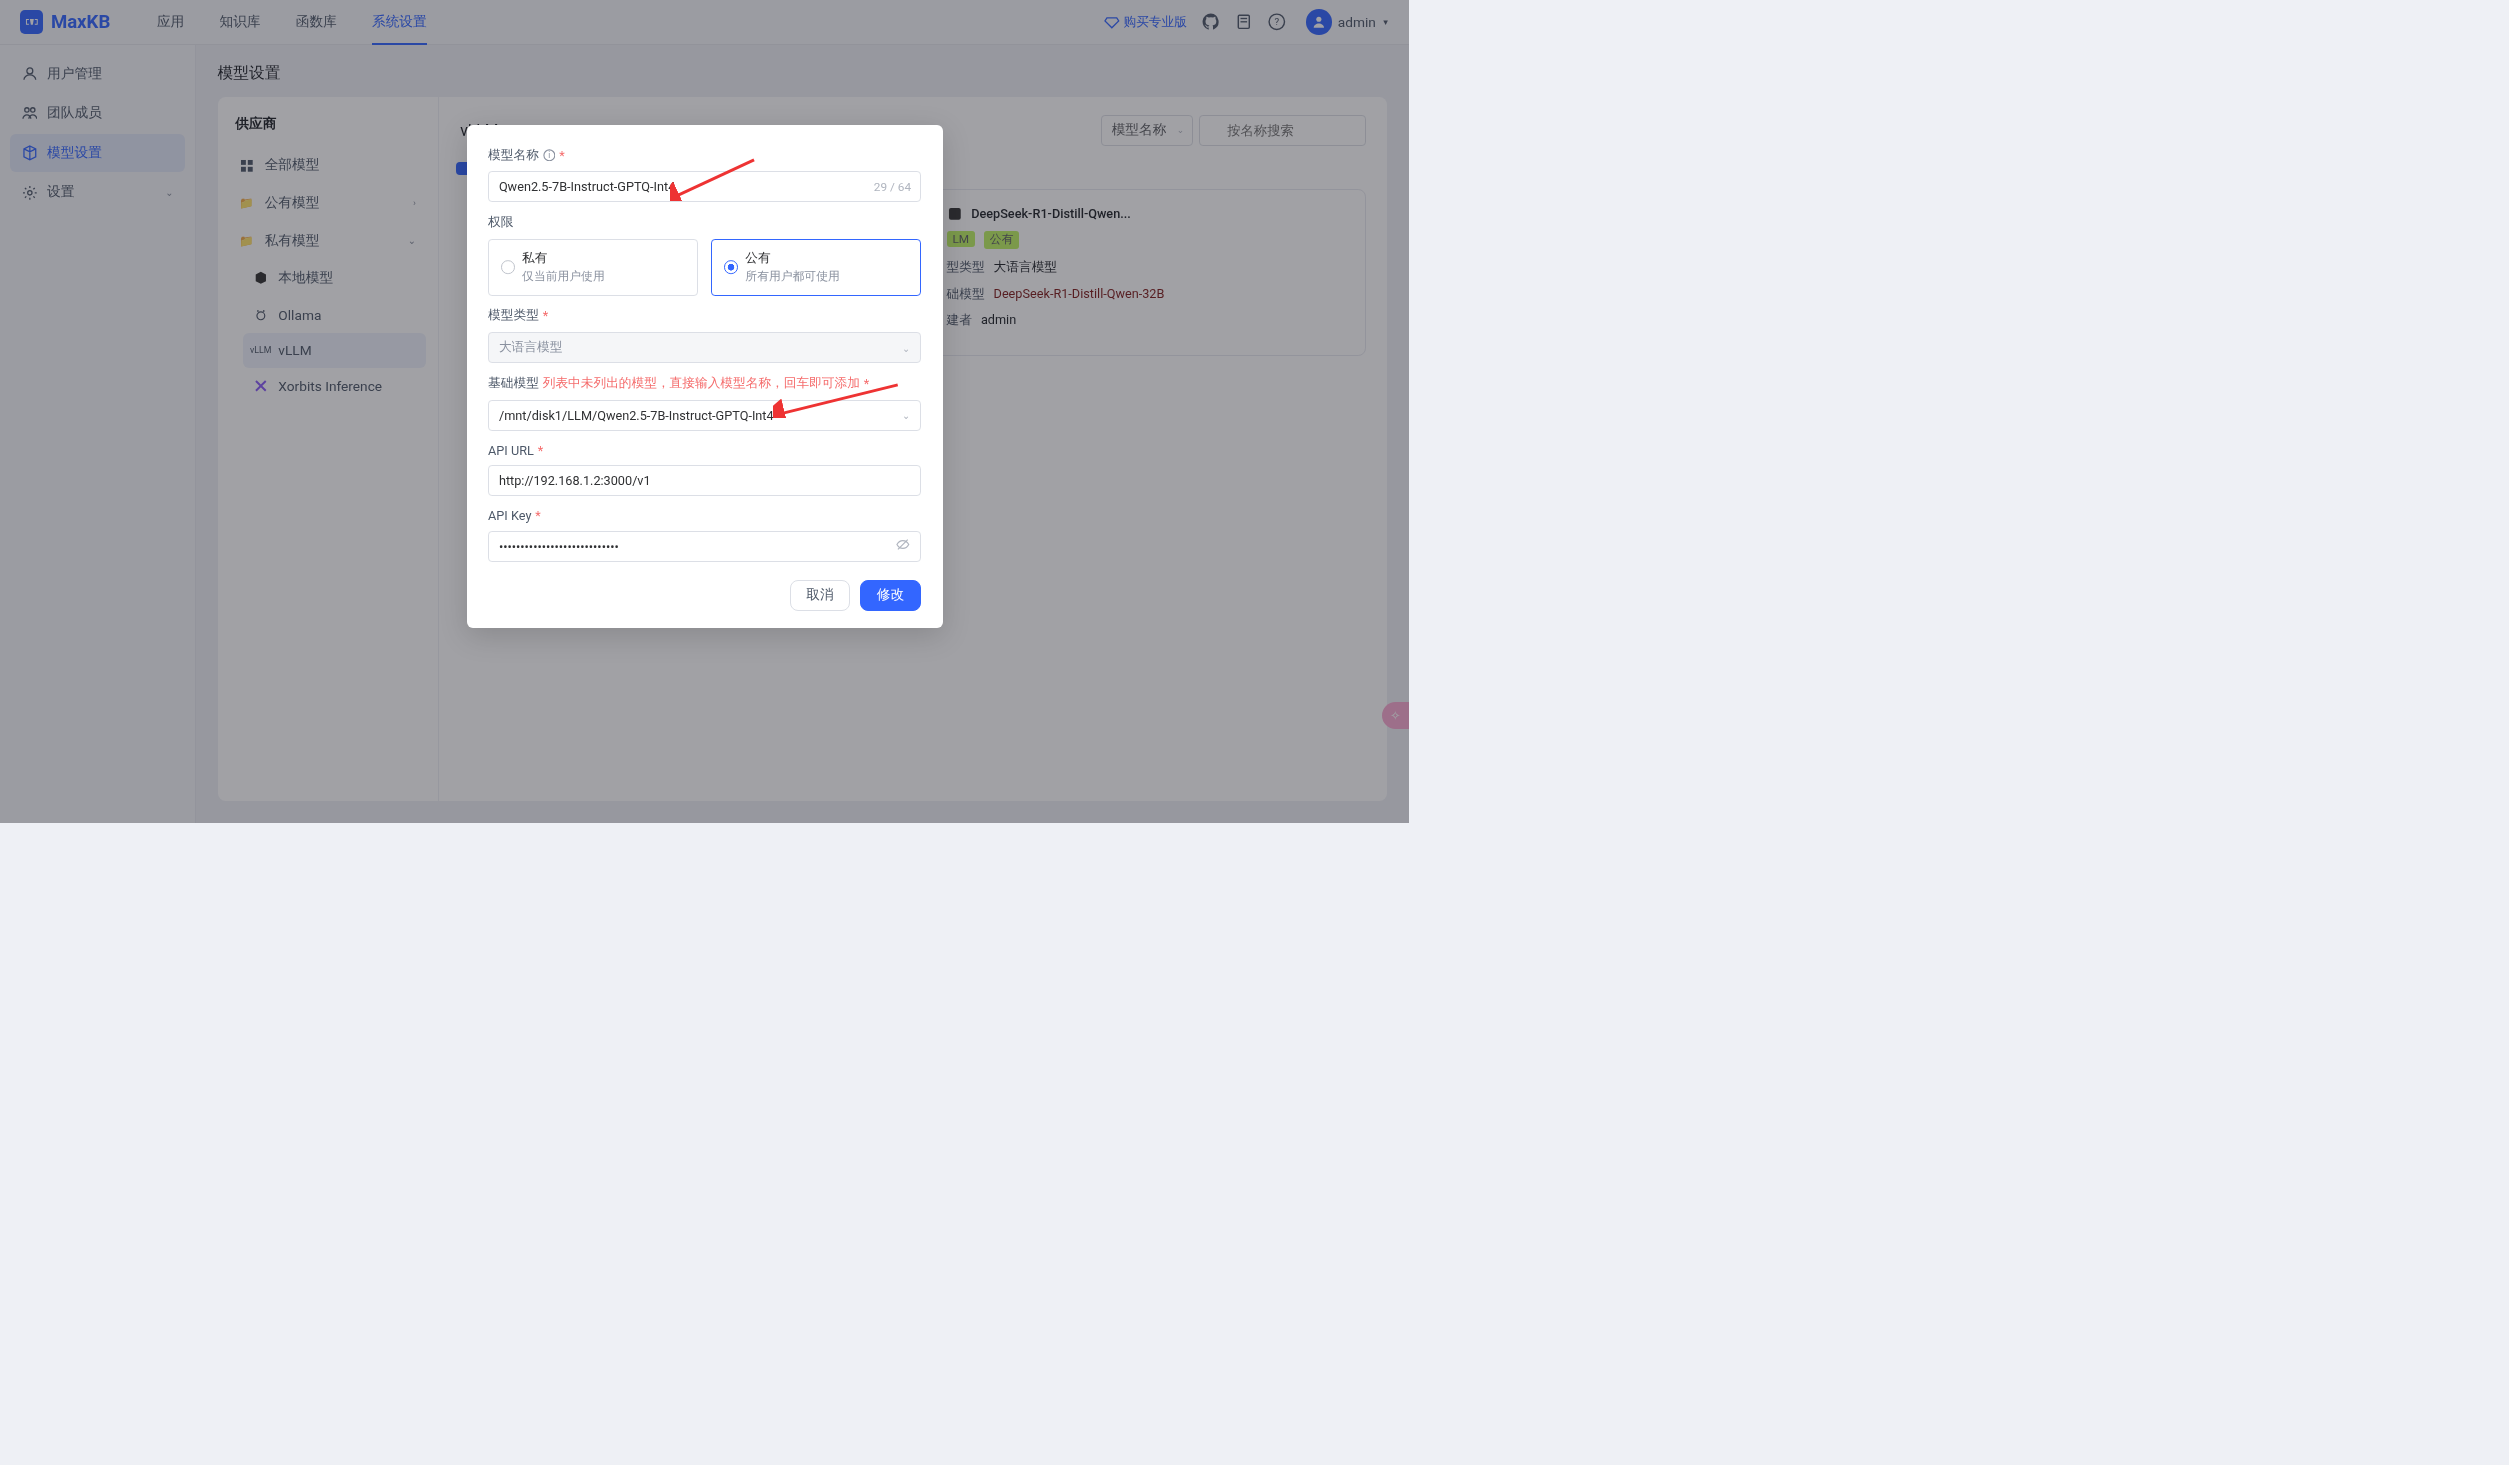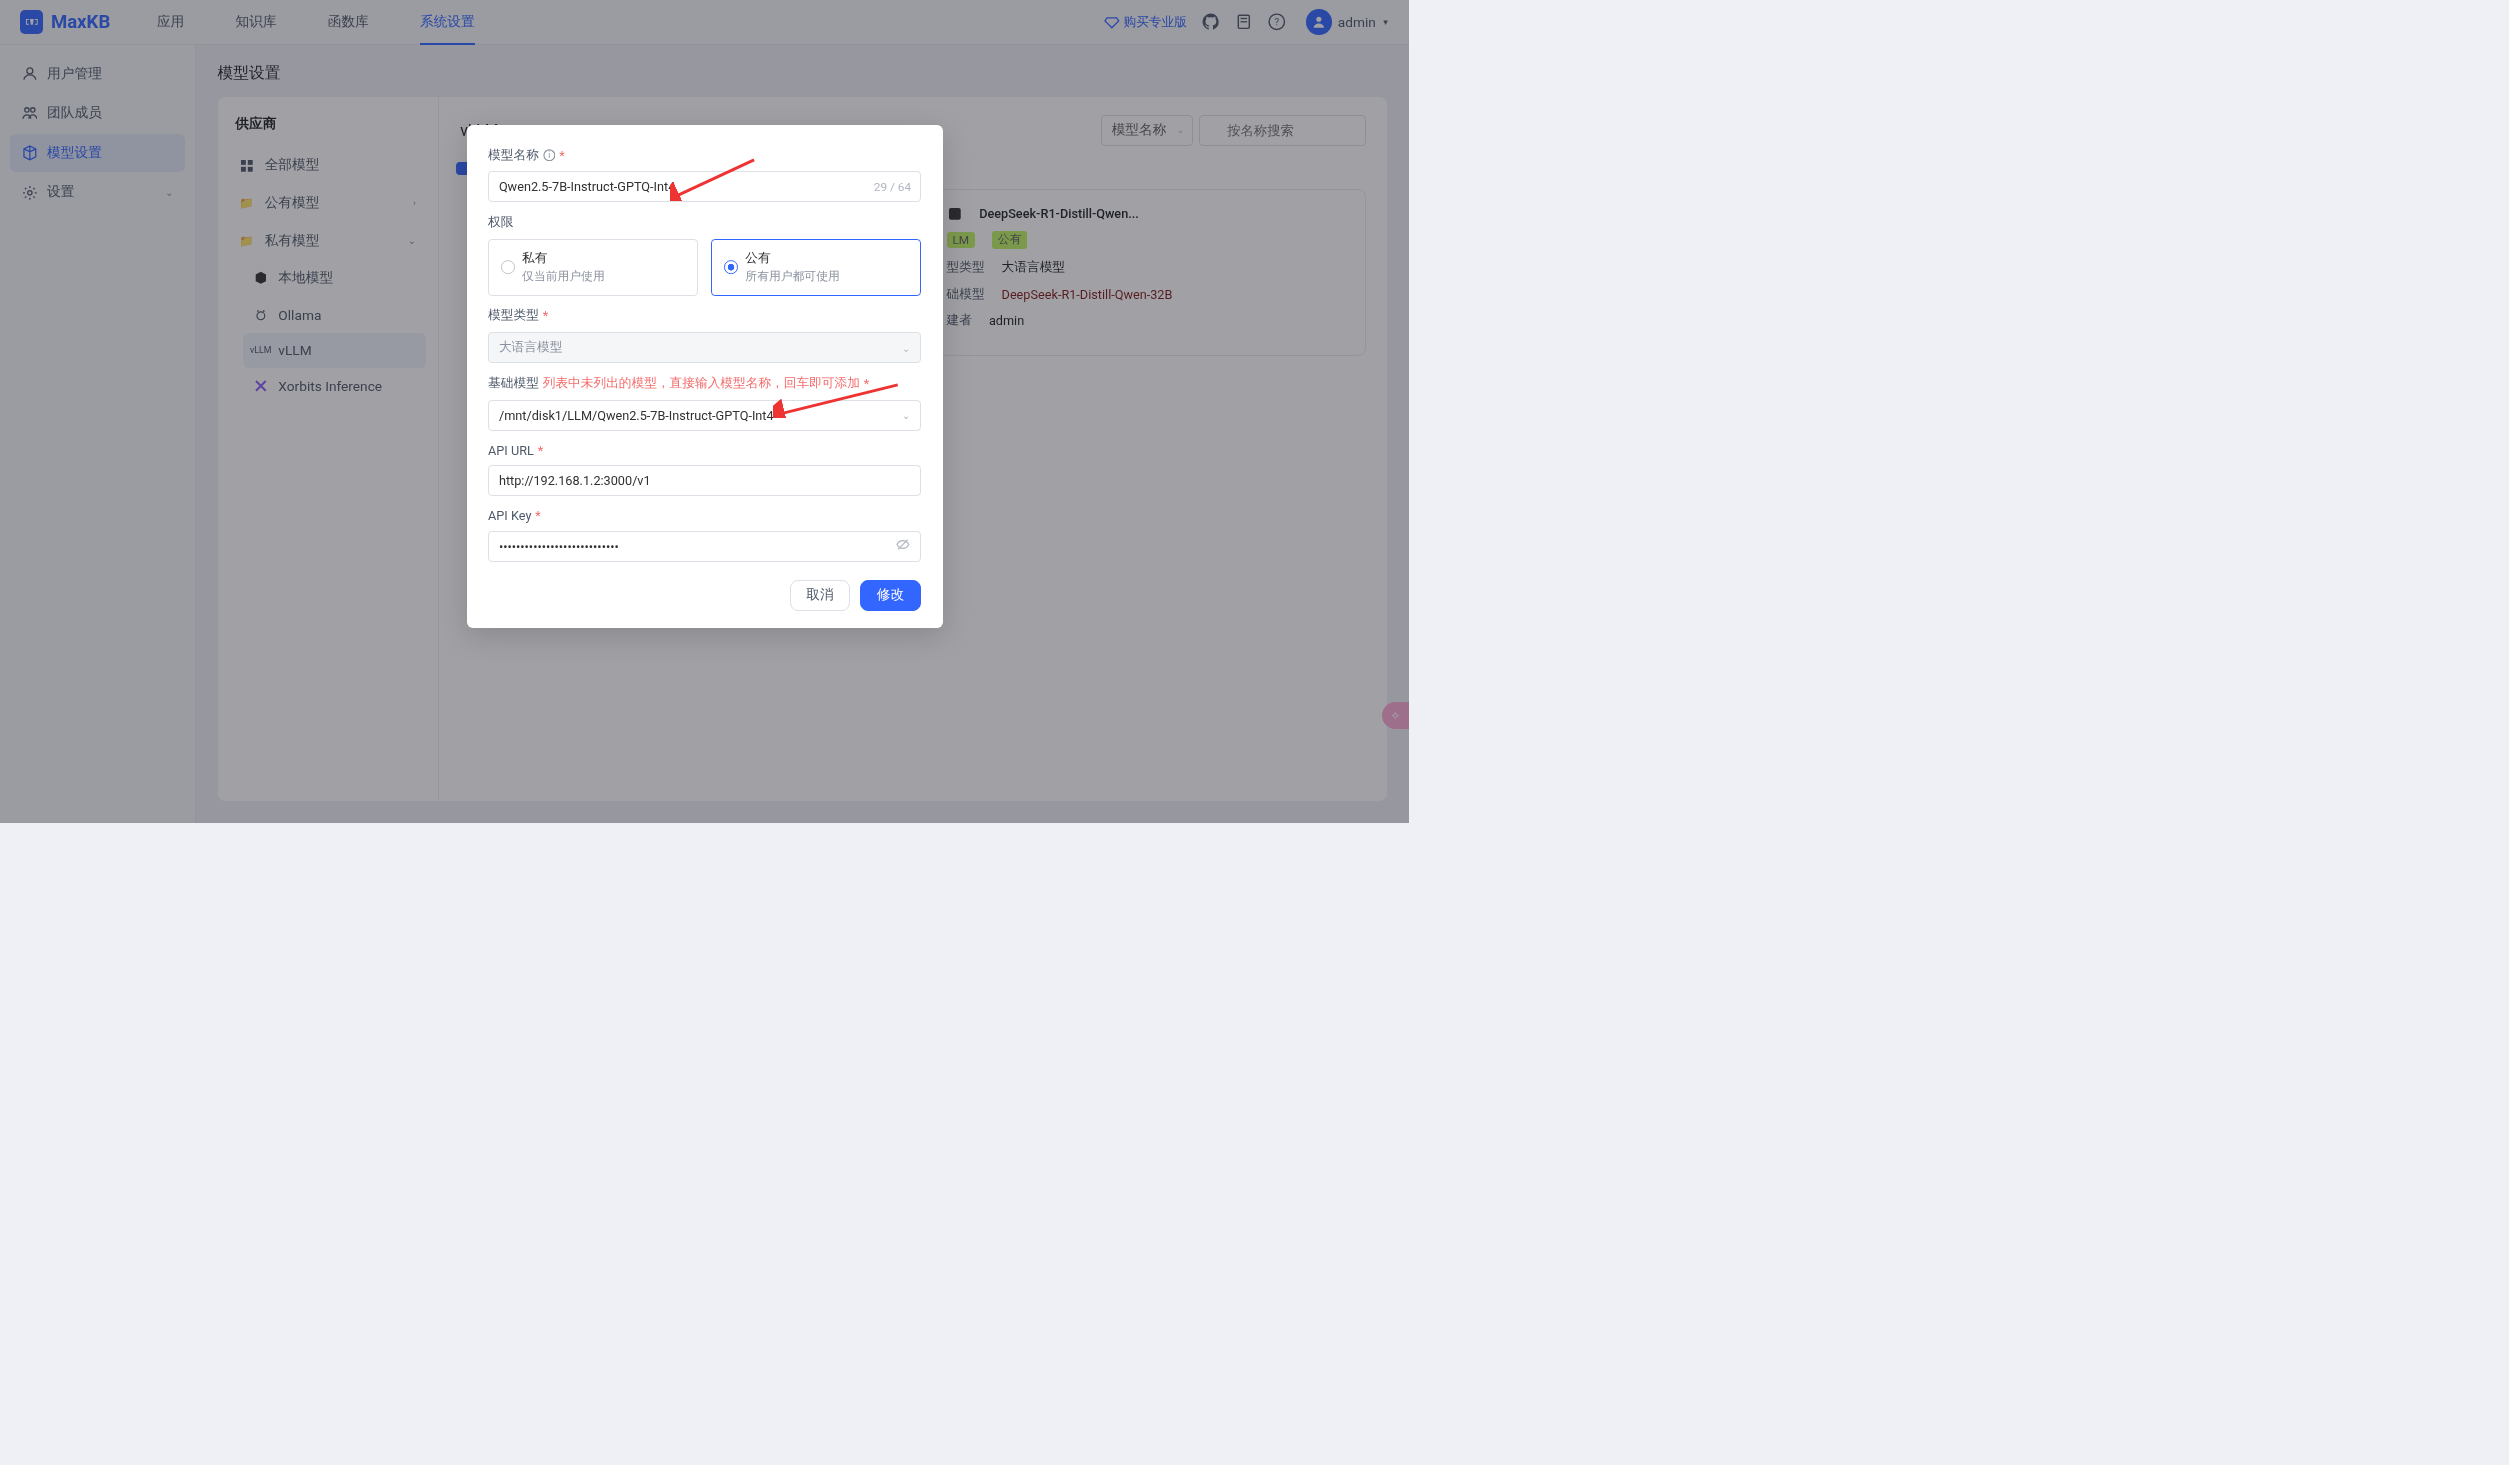--- a/index.html
+++ b/index.html
@@ -1,21 +1,21 @@
 <!DOCTYPE html>
 <html><head>
 <meta charset="utf-8">
 <style>
 *{box-sizing:border-box;margin:0;padding:0;font-family:-apple-system,BlinkMacSystemFont,"Segoe UI",Roboto,"PingFang SC","Hiragino Sans GB","Microsoft YaHei",sans-serif}
 body{background:#eef0f5;font-size:13.7px;color:#1f2329;overflow:hidden;width:1409px;height:823px;position:relative}
 .topbar{height:45px;background:#f5f6fa;display:flex;align-items:center;padding:0 19.6px;border-bottom:1px solid #e5e7ed}
 .logo{display:flex;align-items:center;gap:7.8px;margin-right:29px}
 .logo-icon{width:23.5px;height:23.5px;background:#3366ff;border-radius:4.9px;display:flex;align-items:center;justify-content:center;color:#fff;font-weight:bold}
 .logo-text{color:#3366ff;font-weight:700;font-size:18.6px}
-.nav-tabs{display:flex;gap:16px}
+.nav-tabs{display:flex;gap:0}
 .nav-tab{padding:0 17.6px;height:45px;display:flex;align-items:center;color:#4e5969;cursor:pointer;position:relative;font-size:13.7px}
 .nav-tab.active{color:#3366ff}
 .nav-tab.active::after{content:"";position:absolute;bottom:0;left:17.6px;right:17.6px;height:2px;background:#3366ff}
 .topbar-right{margin-left:auto;display:flex;align-items:center;gap:13.7px;color:#4e5969}
 .buy-btn{color:#3366ff;display:flex;align-items:center;gap:3.9px;font-size:12.7px}
 .icon-btn{width:19.6px;height:19.6px;display:flex;align-items:center;justify-content:center;cursor:pointer;color:#4e5969}
 .user{display:flex;align-items:center;gap:5.9px;padding-left:5.9px}
 .avatar{width:25.5px;height:25.5px;border-radius:50%;background:#3366ff;display:flex;align-items:center;justify-content:center;color:#fff;font-size:12.7px}
 .main{display:flex;height:calc(100% - 45px)}
 .sidebar{width:196px;background:#f5f6fa;padding:9.8px;border-right:1px solid #e7e9ef}
@@ -33,21 +33,21 @@
 .prov-item.active{background:#eef2fb}
 .prov-icon{width:15.7px;height:15.7px;display:flex;align-items:center;justify-content:center;font-size:11.8px}
 .model-area{flex:1;padding:17.6px 21.6px}
 .model-header{display:flex;align-items:center;margin-bottom:13.7px;gap:9.8px}
 .model-title{font-size:15.7px;font-weight:400;color:#1f2329}
 .add-btn{background:#3366ff;color:#fff;border:none;border-radius:3.9px;padding:6.9px 13.7px;cursor:pointer;margin-top:17.6px}
 .search-group{margin-left:auto;display:flex;gap:5.9px}
 .select-search{border:1px solid #dcdfe6;border-radius:3.9px;height:31px;padding:0 25.5px 0 9.8px;background:#fff;color:#606266;position:relative;display:flex;align-items:center;min-width:86px}
 .search-input{border:1px solid #dcdfe6;border-radius:3.9px;height:31px;padding:0 9.8px 0 27.4px;width:167px;background:#fff;color:#606266;position:relative}
 .card{border:1px solid #e7e9ef;border-radius:7.8px;padding:15.7px;width:436px;margin-left:auto;margin-top:43px}
-.card-row{display:flex;gap:17px;align-items:center;margin-bottom:9.8px;color:#4e5969;font-size:12.7px}
+.card-row{display:flex;gap:9px;align-items:flex-start;margin-bottom:9.8px;color:#4e5969;font-size:12.7px}
 .tag{background:#bef264;color:#606266;border-radius:2.9px;padding:1px 5.9px;font-size:11.8px}
 .modal-mask{position:absolute;inset:0;background:rgba(30,32,40,0.42);display:flex;align-items:flex-start;justify-content:center;padding-top:125px;z-index:10}
 .modal{background:#fff;border-radius:5.9px;width:476px;box-shadow:0 7.8px 29px rgba(0,0,0,0.15);padding-bottom:0}
 .modal-head{display:flex;align-items:center;padding:17.6px 21.6px 5.9px}
 .modal-title{font-size:15.7px;font-weight:500;color:#1f2329}
 .modal-close{margin-left:auto;color:#8a919f;cursor:pointer;font-size:15.7px}
 .modal-body{padding:9.8px 21.6px 0}
 .form-label{font-size:12.7px;color:#4e5969;margin:11.8px 0 7.8px;display:flex;align-items:center;gap:3.9px}
 .req{color:#f56c6c}
 .note{color:#f56c6c;font-size:12.7px}

